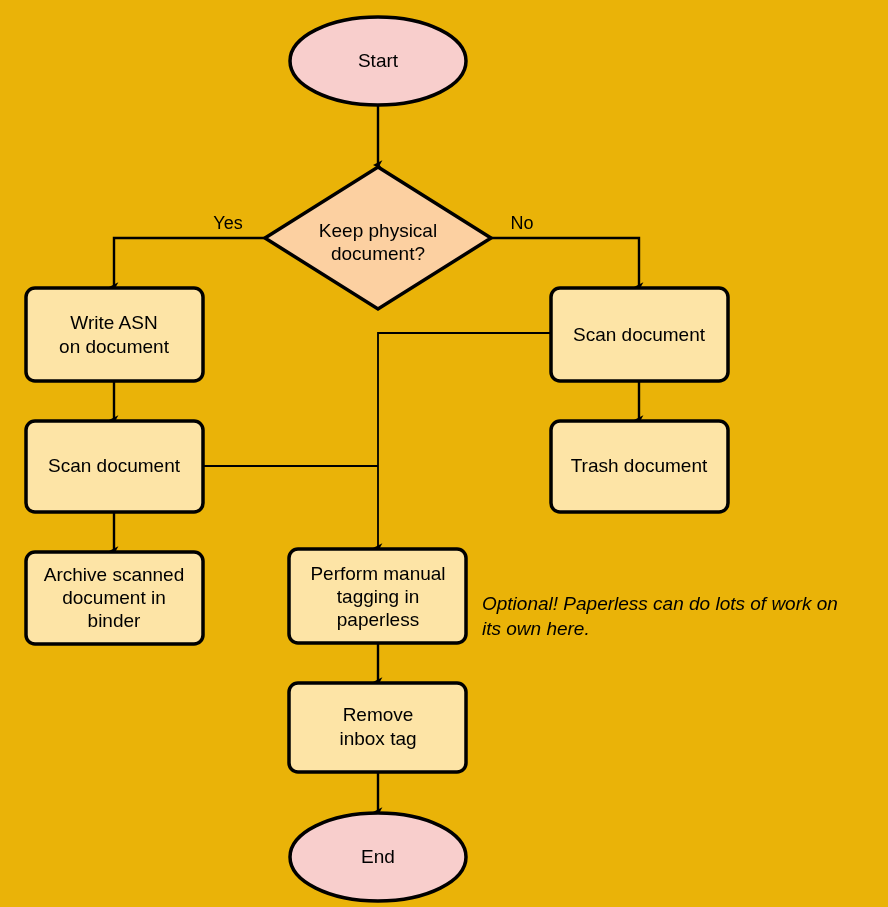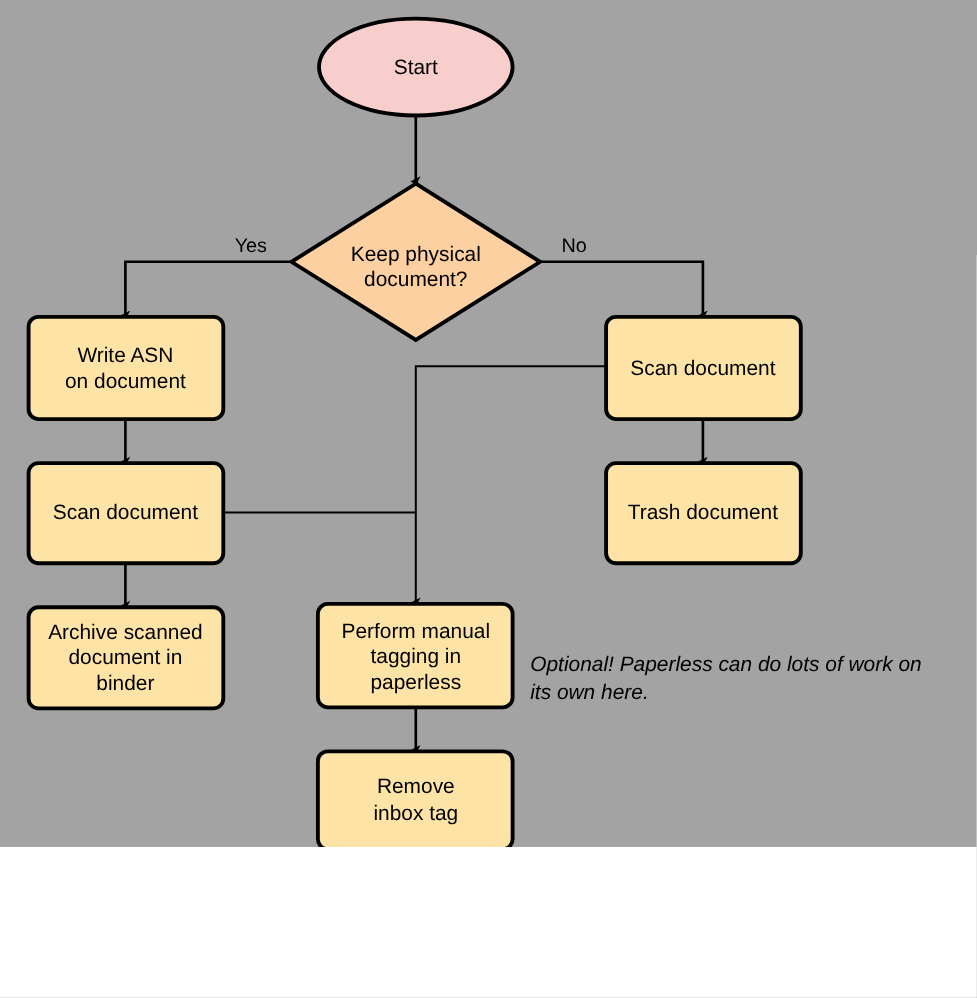--- a/index.html
+++ b/index.html
@@ -6,22 +6,22 @@
     margin: 0;
     padding: 0;
     background: #ffffff;
   }
   body {
     font-family: "Liberation Sans", sans-serif;
   }
   #canvas {
     position: relative;
     width: 888px;
-    height: 770px;
-    background: #a3a3a3;
+    height: 907px;
+    background: #eab308;
     overflow: hidden;
   }
   svg#flow {
     position: absolute;
     left: 0;
     top: 0;
     width: 888px;
     height: 907px;
   }
   .node-text {

